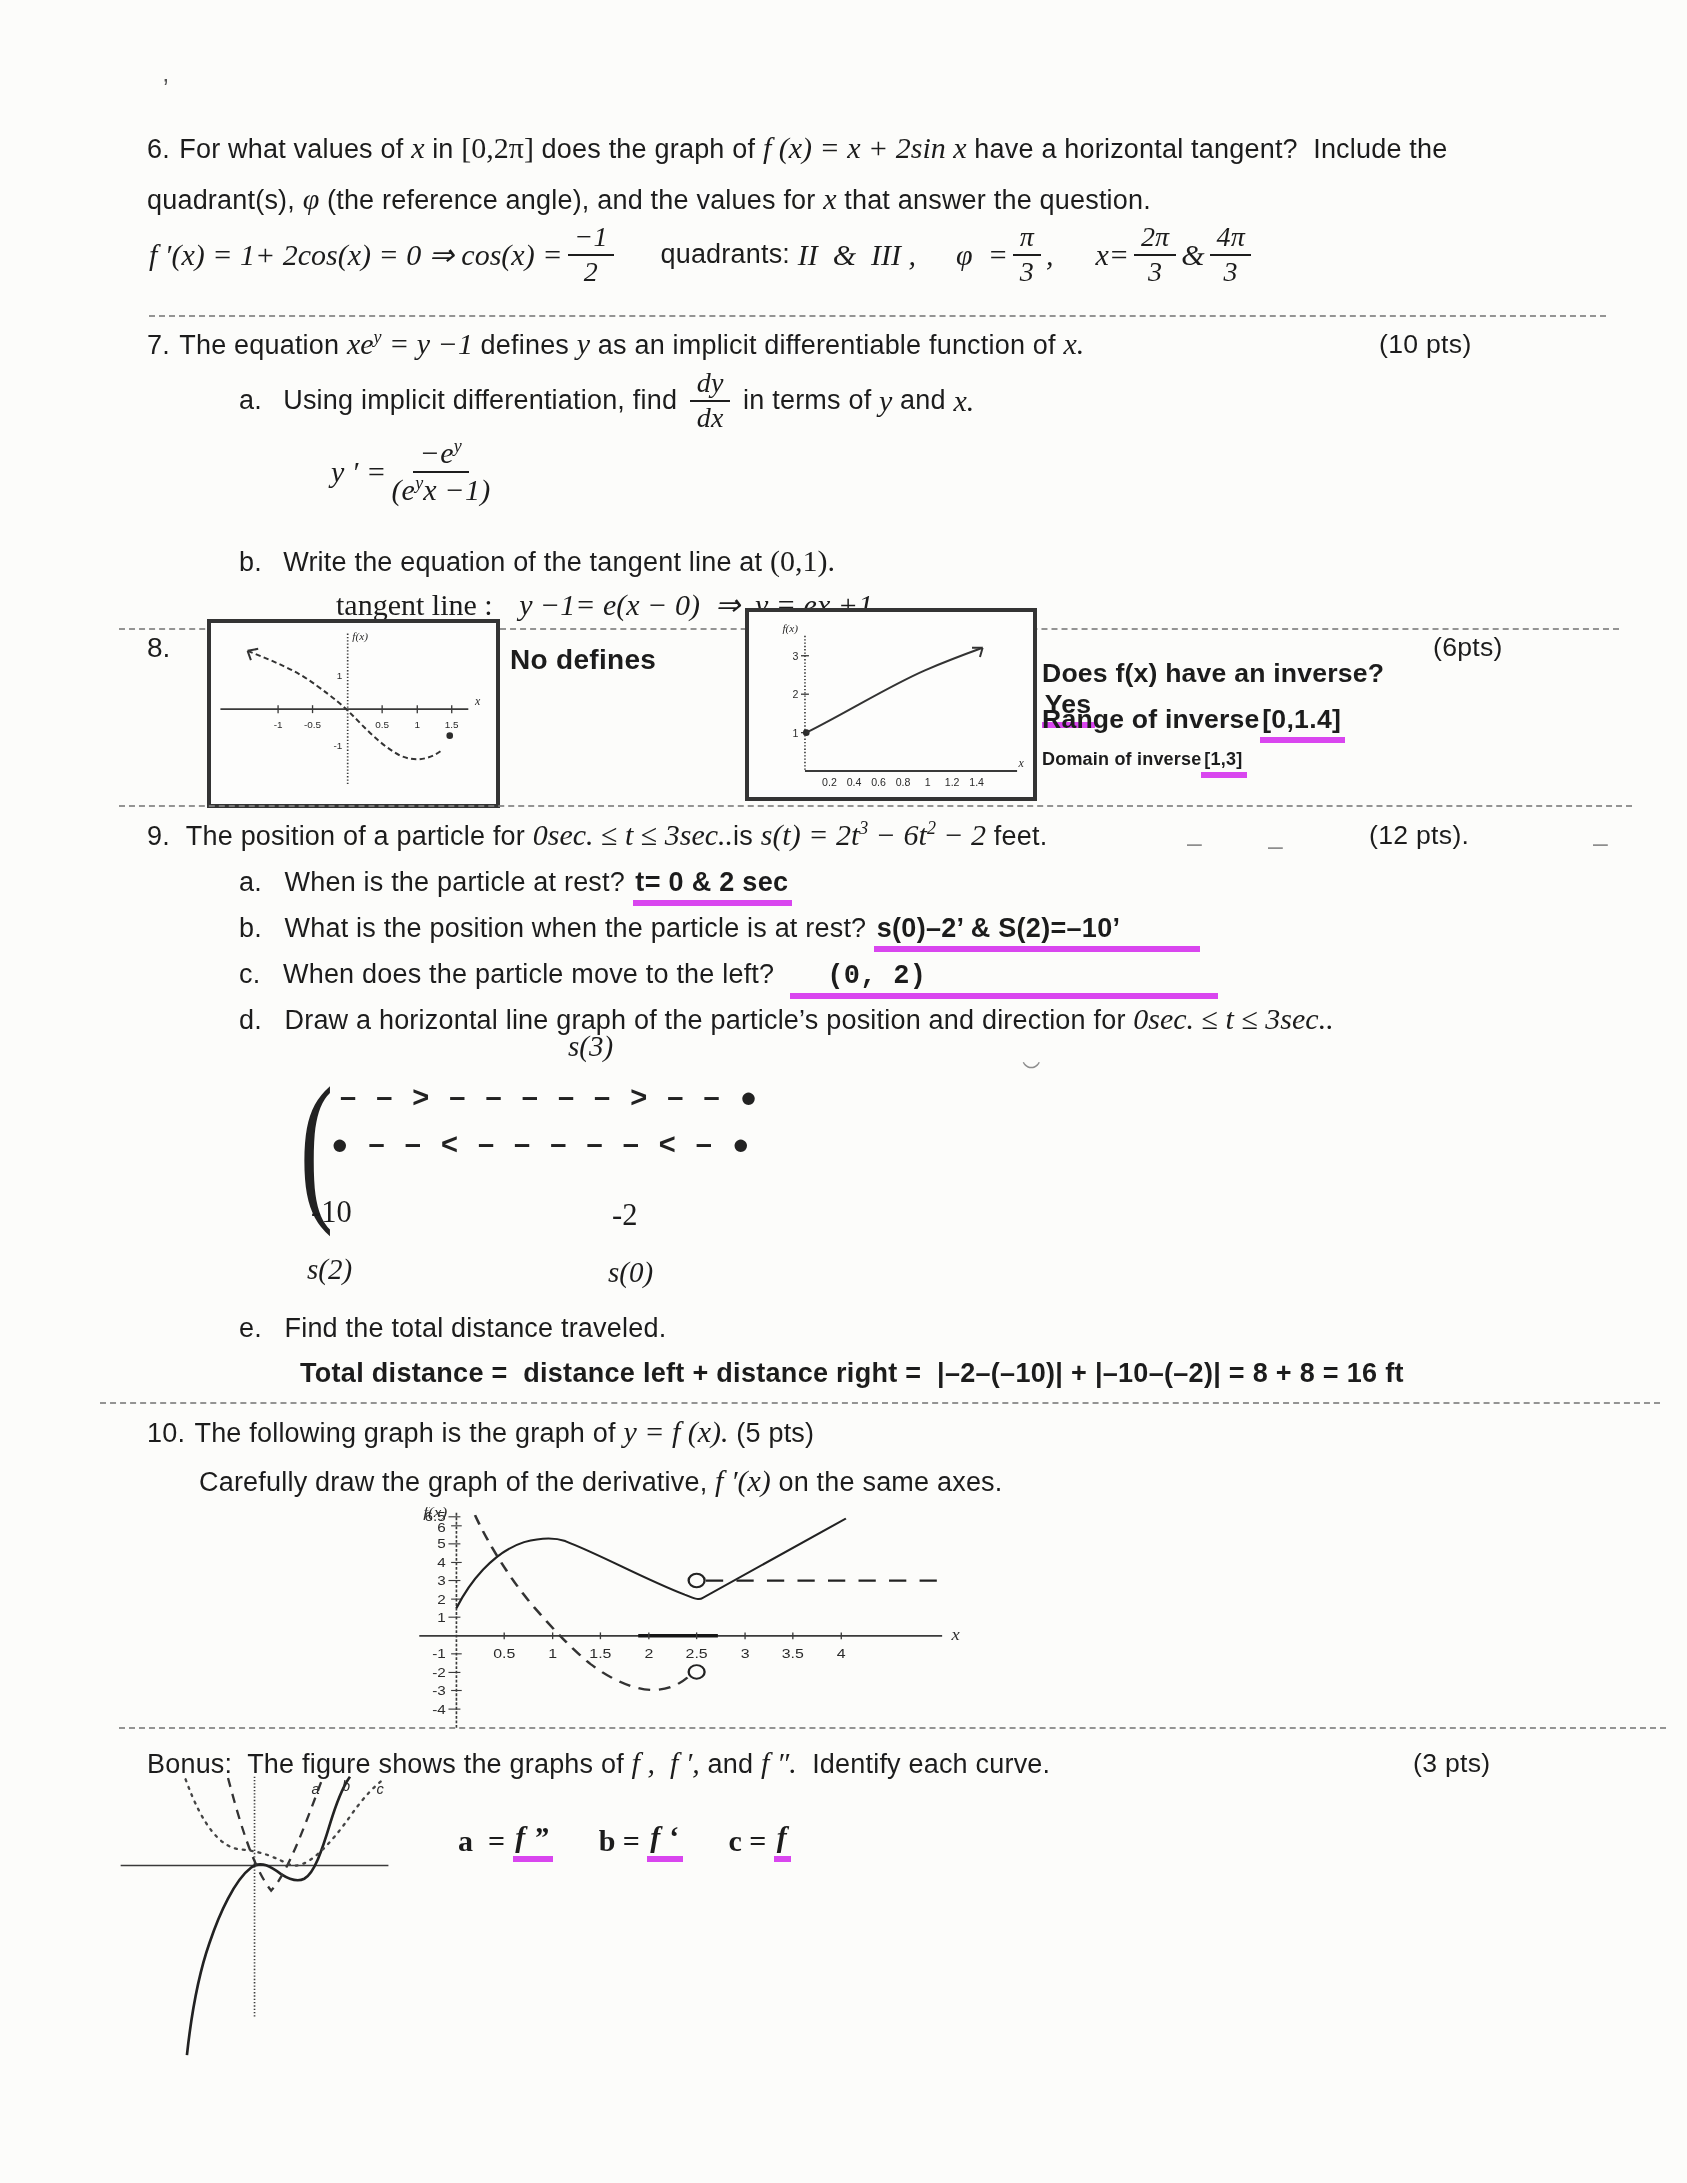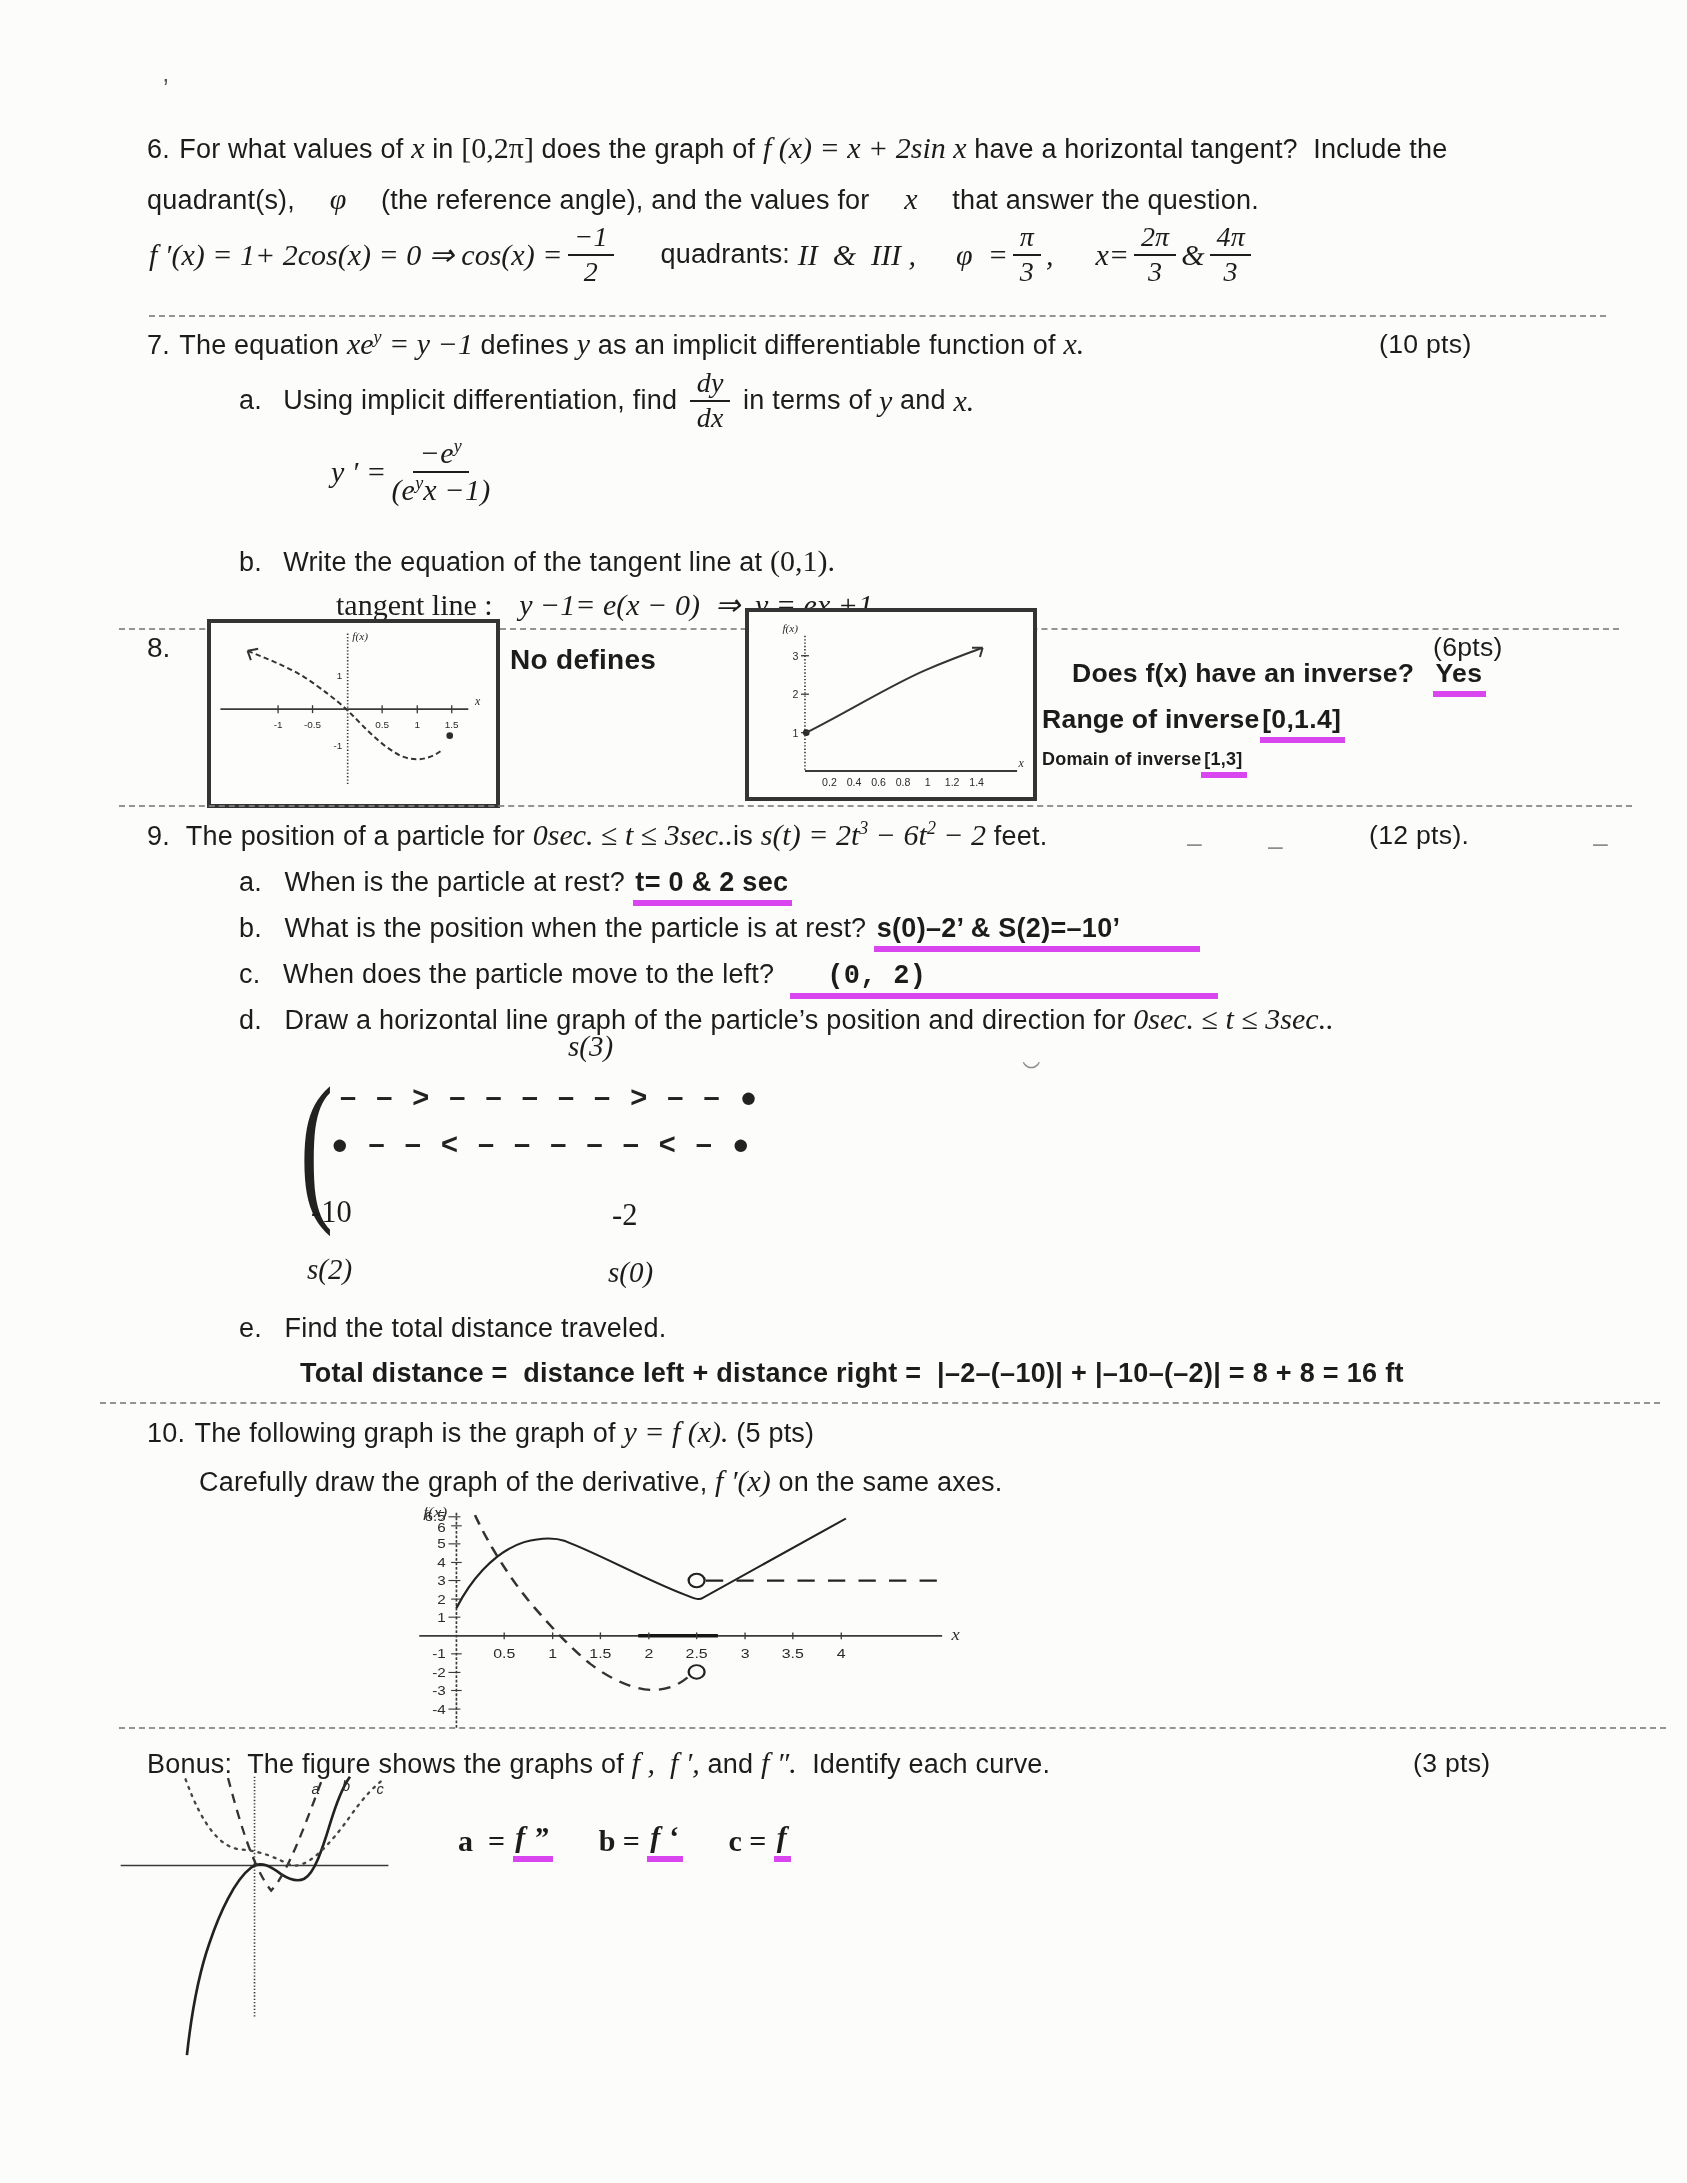--- a/index.html
+++ b/index.html
@@ -41,21 +41,21 @@
     <span class="qnum">6.</span>
     <span>For what values of </span>
     <span class="math">x</span>
     <span> in </span>
     <span class="math mup">[0,2π]</span>
     <span> does the graph of </span>
     <span class="math">f (x) = x + 2sin x</span>
     <span> have a horizontal tangent?</span>
     <span>  Include the</span>
   </div>
-  <div class="line abs" style="left:147px;top:182px;gap:27px;">
+  <div class="line abs" style="left:147px;top:182px;">
     <span>quadrant(s), </span>
     <span class="math">φ</span>
     <span> (the reference angle), and the values for </span>
     <span class="math">x</span>
     <span> that answer the question.</span>
   </div>
   <div class="linec abs" style="left:149px;top:223px;">
     <span class="math">f ′(x) = 1+ 2cos(x) = 0 ⇒ cos(x) =</span>
     <span class="frac">
       <span class="fn">−1</span>
@@ -192,21 +192,21 @@
         <text x="306" y="262">1.2</text>
         <text x="343" y="262">1.4</text>
       </g>
       <circle cx="86" cy="182" r="5" fill="#2c2c2c"></circle>
       <path d="M 86,182 C 150,150 210,112 265,88 C 300,73 330,62 352,54" fill="none" stroke="#333" stroke-width="3"></path>
       <path d="M 352,54 l -16,0 M 352,54 l -4,14" stroke="#333" stroke-width="3" fill="none"></path>
     </svg>
   </div>
 
   <span class="abs pts" style="left:1433px;top:632px;">(6pts)</span>
-  <div class="line abs" style="left:1072px;top:658px;font-size:26.6px;font-weight:700;">
+  <div class="line abs" style="left:1042px;top:658px;font-size:26.6px;font-weight:700;flex-direction:column;">
     <span>Does f(x) have an inverse?</span>
     <span style="width:18.6px;"></span>
     <span class="ans u">Yes</span>
   </div>
   <div class="line abs" style="left:1042px;top:704px;font-size:26.6px;font-weight:700;justify-content:space-between;">
     <span>Range of inverse</span>
     <span class="ans u">[0,1.4]</span>
   </div>
   <div class="line abs" style="left:1042px;top:749px;font-size:18px;font-weight:700;">
     <span>Domain of inverse</span>

